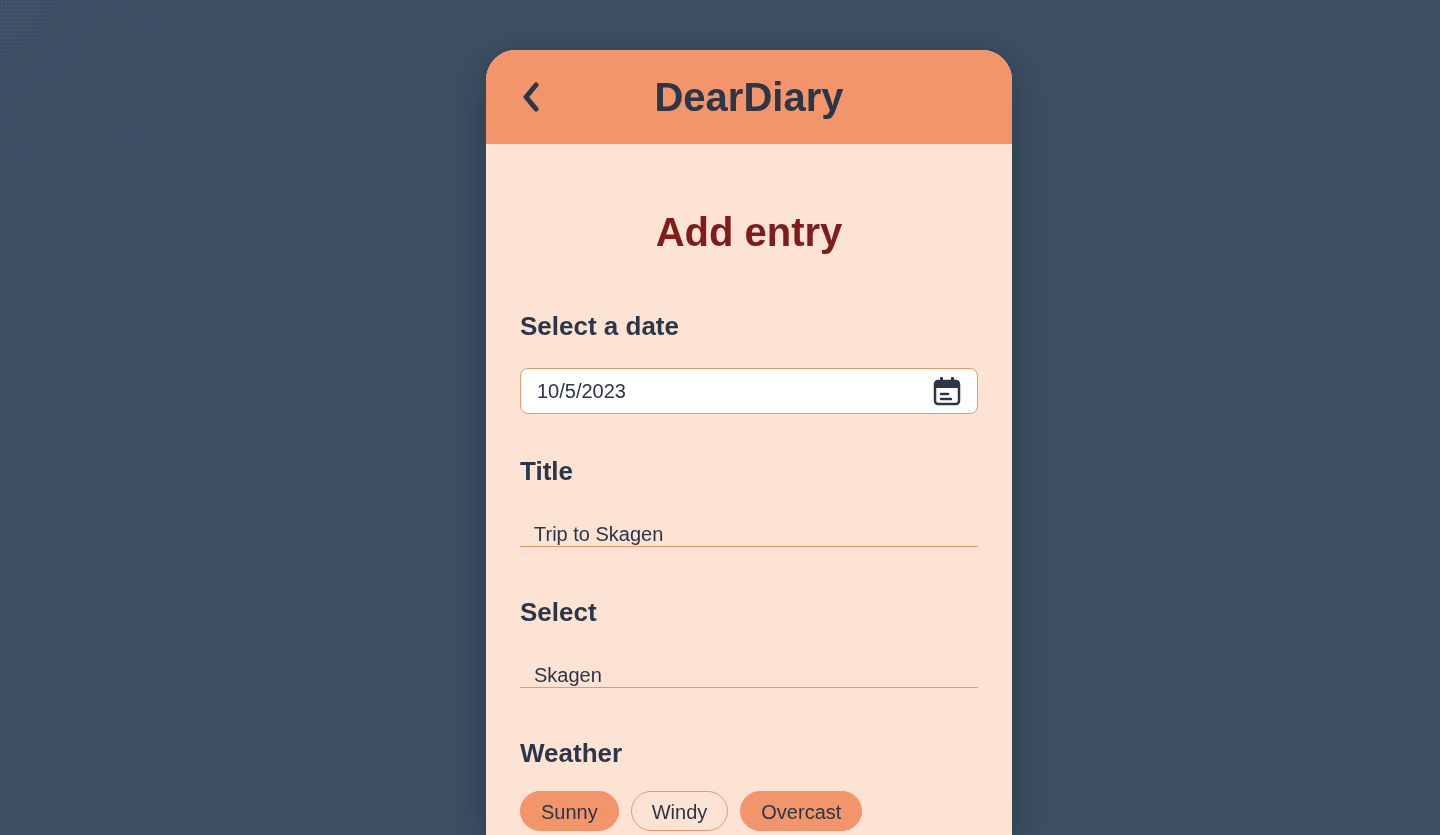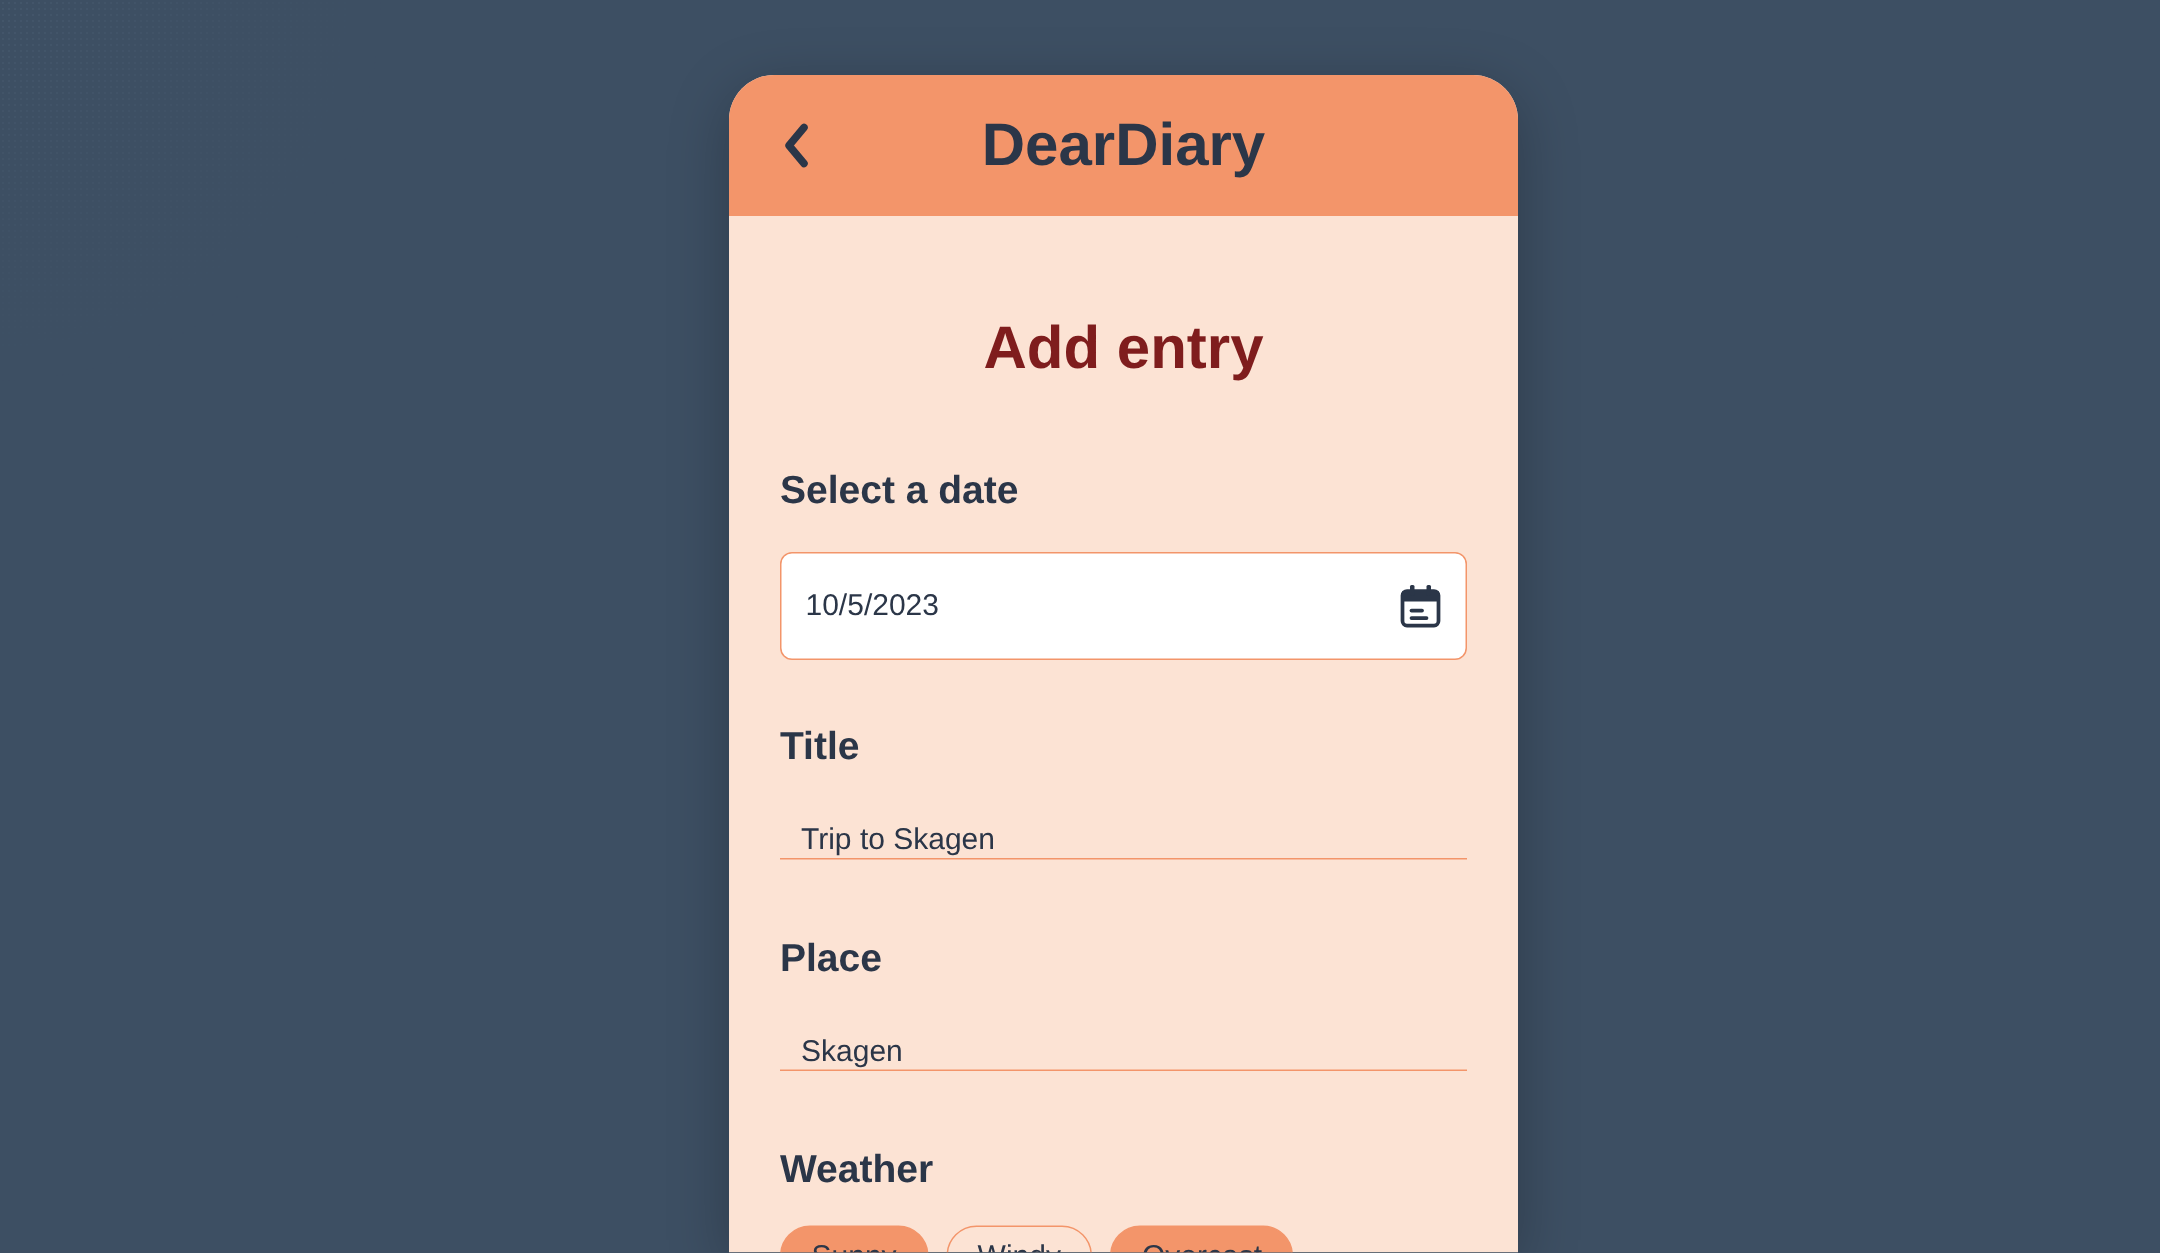--- a/index.html
+++ b/index.html
@@ -70,21 +70,21 @@
   .section-label {
     font-size: 26px;
     font-weight: 700;
     color: #2b3648;
     margin-bottom: 26px;
   }
   .date-field {
     border: 1.5px solid #f3956a;
     background: #fff;
     border-radius: 8px;
-    height: 72px;
+    height: 46px;
     padding: 0 16px;
     display: flex;
     align-items: center;
     justify-content: space-between;
     margin-bottom: 42px;
     cursor: pointer;
   }
   .date-value {
     font-size: 20px;
     color: #2b3648;
@@ -154,21 +154,21 @@
           <rect x="18" y="1" width="3" height="7" rx="1" fill="#2b3648"></rect>
           <line x1="8" y1="18" x2="15" y2="18" stroke="#2b3648" stroke-width="2.5" stroke-linecap="round"></line>
           <line x1="8" y1="23" x2="18" y2="23" stroke="#2b3648" stroke-width="2.5" stroke-linecap="round"></line>
         </svg>
       </span>
     </div>
 
     <div class="section-label">Title</div>
     <input class="text-field" value="Trip to Skagen" style="">
 
-    <div class="section-label">Place</div>
+    <div class="section-label">Select</div>
     <input class="text-field" value="Skagen" style="">
 
     <div class="section-label" style="margin-bottom:22px;">Weather</div>
     <div class="chips">
       <button class="chip selected">Sunny</button>
       <button class="chip">Windy</button>
       <button class="chip selected">Overcast</button>
 
     </div>
   </div>

